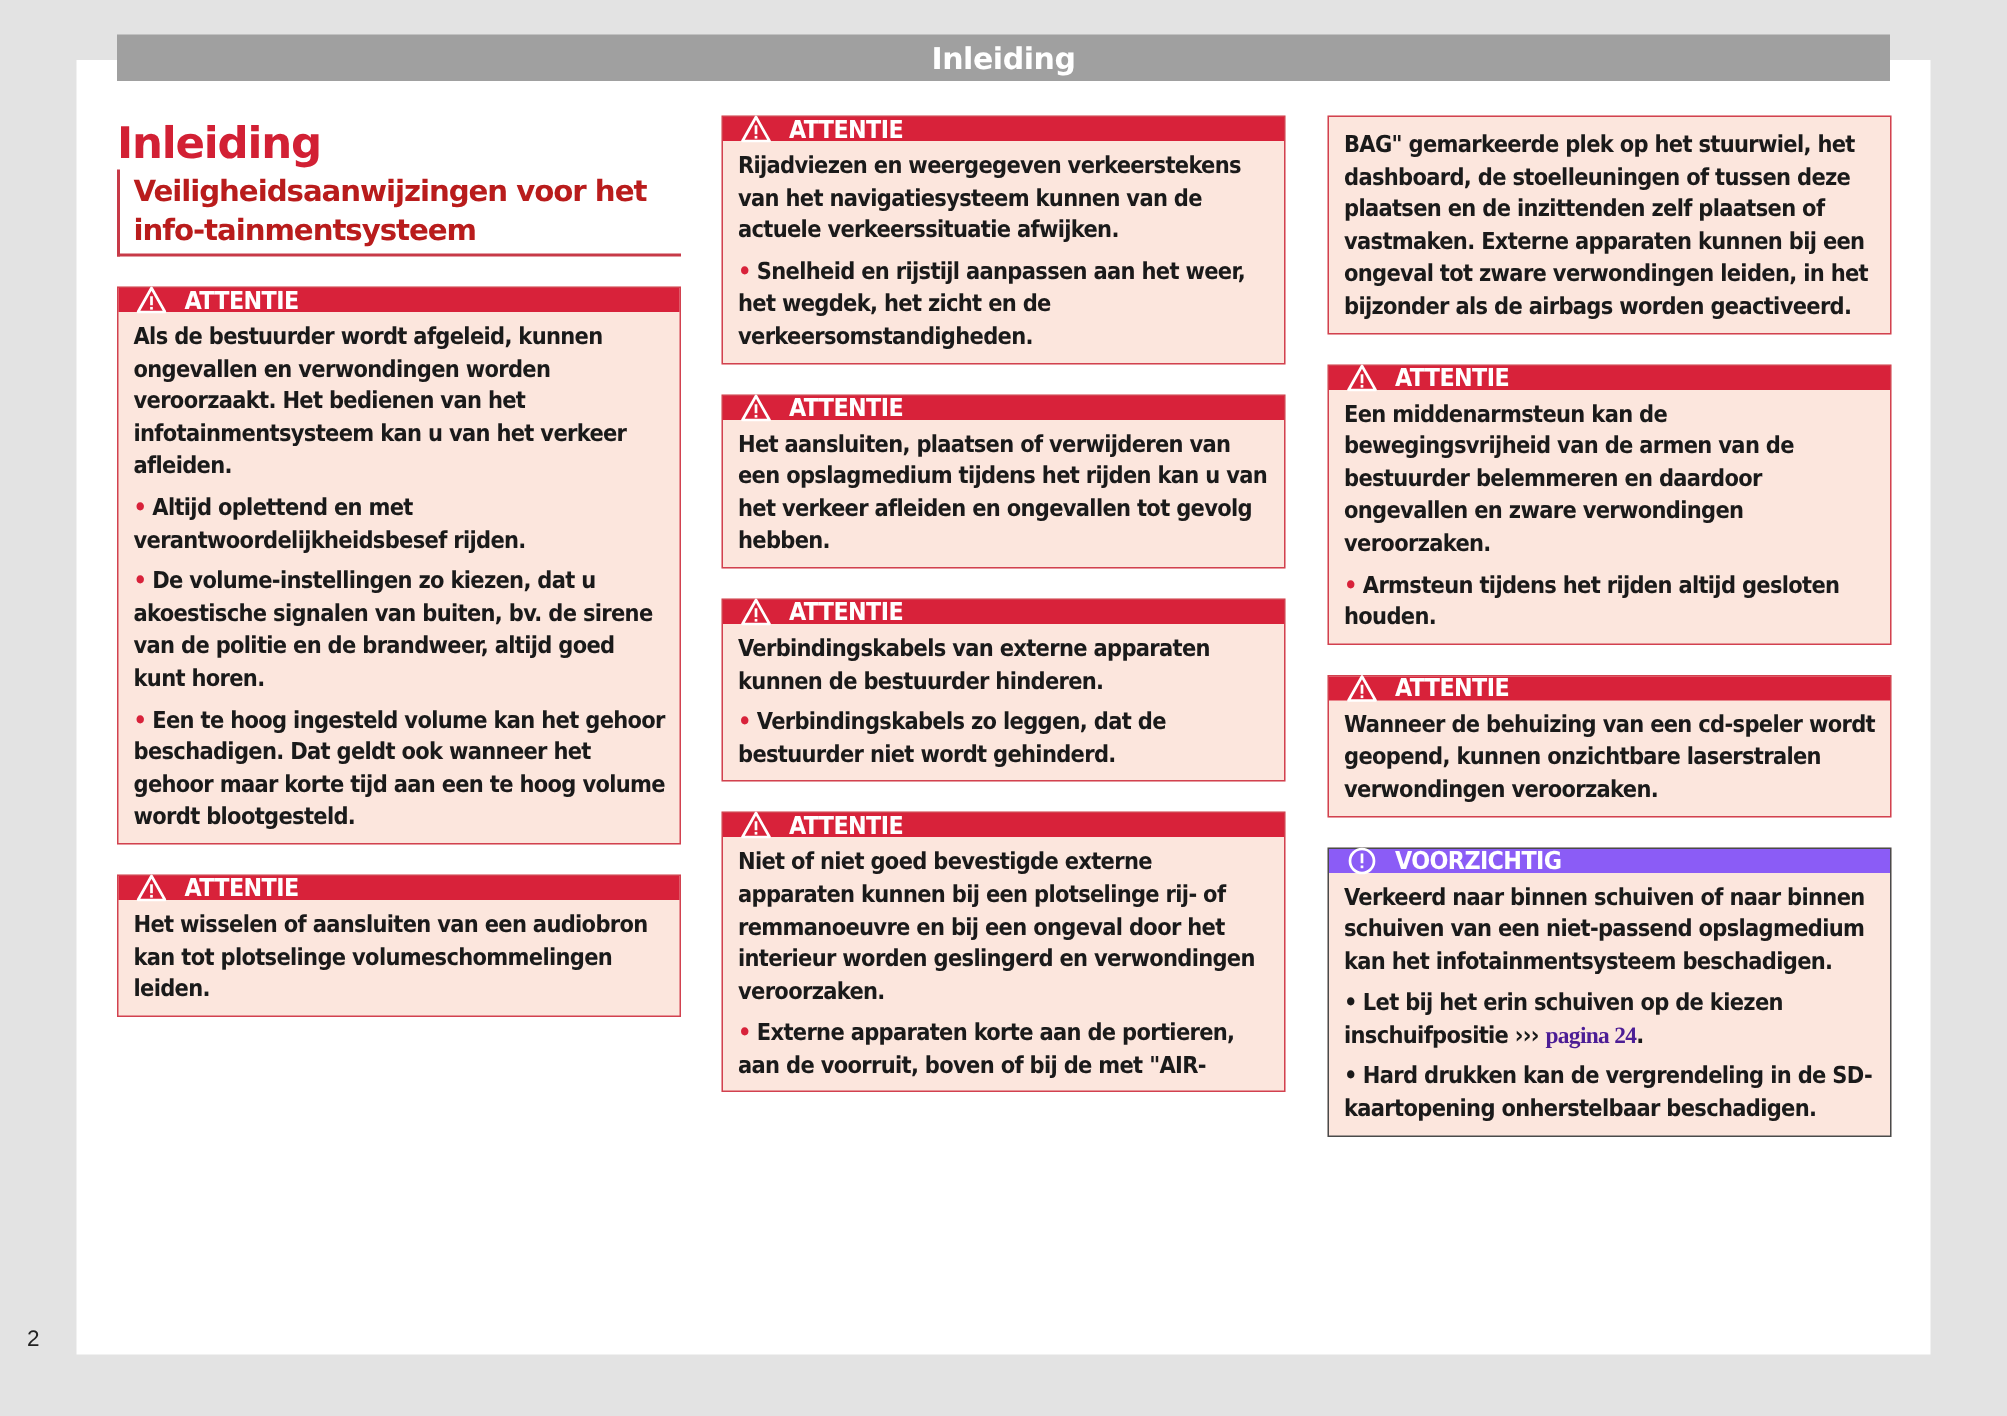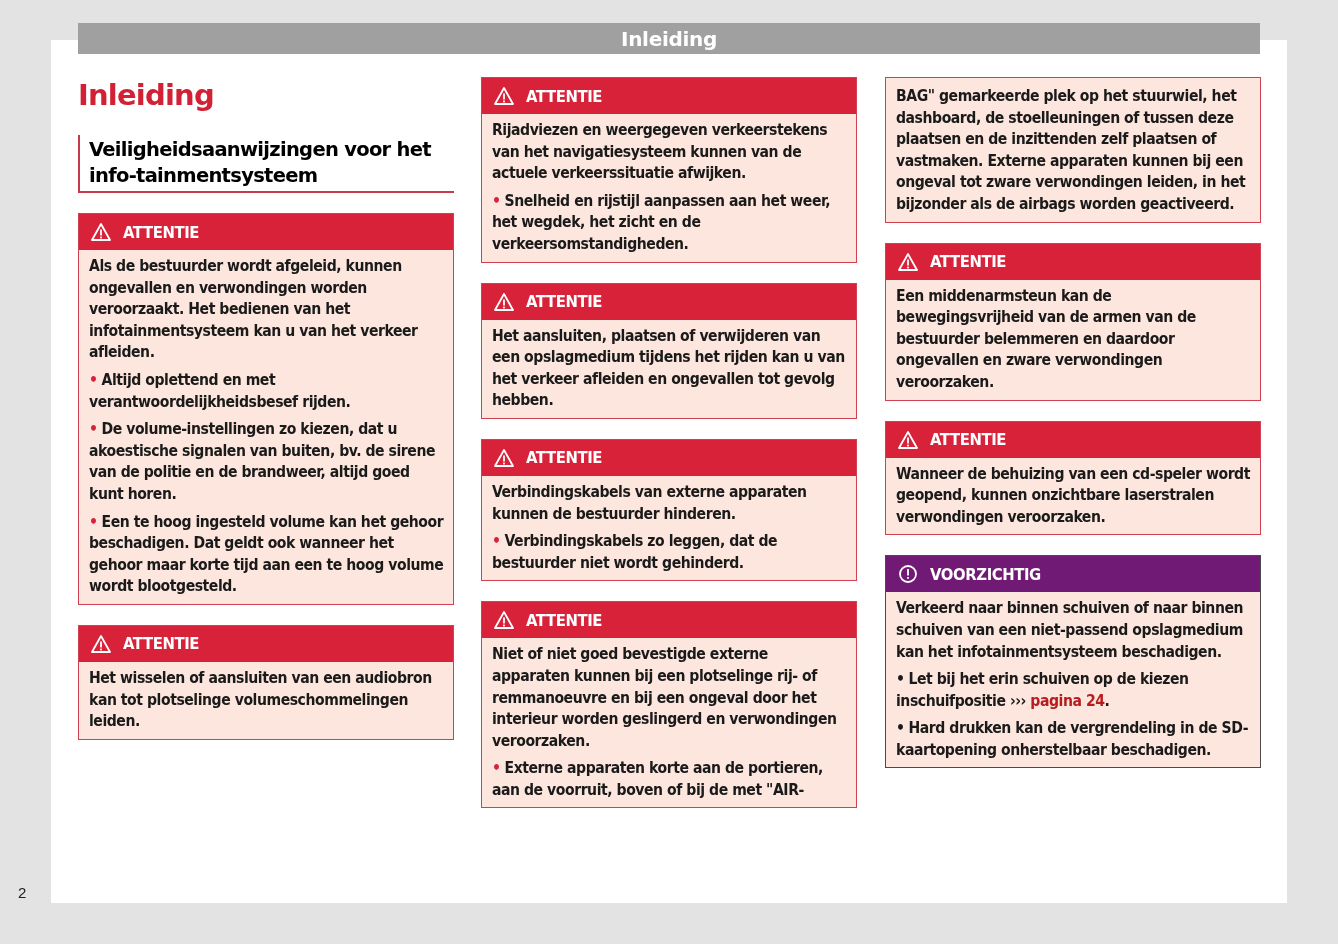--- a/index.html
+++ b/index.html
@@ -17,40 +17,40 @@
   .page-number { position:absolute; left:18px; top:884px; font-size:15px; color:#222; font-family:"Liberation Sans", sans-serif; }
   .col { position:absolute; top:77px; width:376px; }
   .col1 { left:78px; }
   .col2 { left:481px; }
   .col3 { left:885px; }
   .page-title {
     color:#d22034; font-size:29px; font-weight:bold; margin:0; line-height:36px;
     font-family:"DejaVu Sans", sans-serif; letter-spacing:-0.8px;
   }
   .section-title {
-    margin-top:22px; border-left:2px solid #c73a48; border-bottom:2px solid #c73a48;
+    border-left:2px solid #c73a48; border-bottom:2px solid #c73a48;
     padding:2px 0 2px 9px; font-size:19.5px; font-weight:bold; line-height:26px;
-    font-family:"DejaVu Sans", sans-serif; letter-spacing:-0.7px; color:#000000;
+    font-family:"DejaVu Sans", sans-serif; letter-spacing:-0.7px; color:#b91c1c;
   }
   .box {
     border:1.5px solid #d2414f; background:#fce6dd; margin-bottom:20px;
   }
   .box-head {
-    background:#d8223a; color:#fff; height:36px; display:flex; align-items:center;
+    background:#d8223a; color:#fff; height:16px; display:flex; align-items:center;
     padding-left:12px; font-weight:bold; font-size:16.5px; letter-spacing:-0.4px;
   }
   .box.caution { border-color:#4a4a4a; }
-  .box.caution .box-head { background:#701a75; }
+  .box.caution .box-head { background:#8b5cf6; }
   .box-head .ico { width:20px; height:20px; margin-right:12px; display:inline-block; }
   .box-body { padding:6px 8px 6px 10px; font-size:15.6px; font-weight:bold; line-height:21.6px; letter-spacing:-0.45px; }
   .box-body p { margin:0 0 6px 0; }
   .box-body p:last-child { margin-bottom:0; }
   .bullet { color:#d8223a; margin-right:4px; }
   .caution .bullet { color:#1a1a1a; }
-  .xref { color:#b91c1c; }
+  .xref { color:#4c1d95;font-family:Liberation Serif, serif; }
   .arrows { color:#1a1a1a; }
 </style>
 </head>
 <body>
 
 <div class="page"></div>
 <div class="header-bar">Inleiding</div>
 <div class="page-number">2</div>
 
 <div class="col col1">
@@ -164,20 +164,21 @@
     <div class="box-head">
       <svg class="ico" viewBox="0 0 20 20">
           <path d="M10 2 L19 18 L1 18 Z" fill="none" stroke="#fff" stroke-width="1.8" stroke-linejoin="round"></path>
           <rect x="9.1" y="7.5" width="1.8" height="6" fill="#fff"></rect>
           <rect x="9.1" y="14.6" width="1.8" height="1.8" fill="#fff"></rect>
         </svg>
       <span>ATTENTIE</span>
     </div>
     <div class="box-body">
       <p>Een middenarmsteun kan de bewegingsvrijheid van de armen van de bestuurder belemmeren en daardoor ongevallen en zware verwondingen veroorzaken.</p>
+      <p><span class="bullet">•</span><span>Armsteun tijdens het rijden altijd gesloten houden.</span></p>
     </div>
   </div>
 
   <div class="box">
     <div class="box-head">
       <svg class="ico" viewBox="0 0 20 20">
           <path d="M10 2 L19 18 L1 18 Z" fill="none" stroke="#fff" stroke-width="1.8" stroke-linejoin="round"></path>
           <rect x="9.1" y="7.5" width="1.8" height="6" fill="#fff"></rect>
           <rect x="9.1" y="14.6" width="1.8" height="1.8" fill="#fff"></rect>
         </svg>

